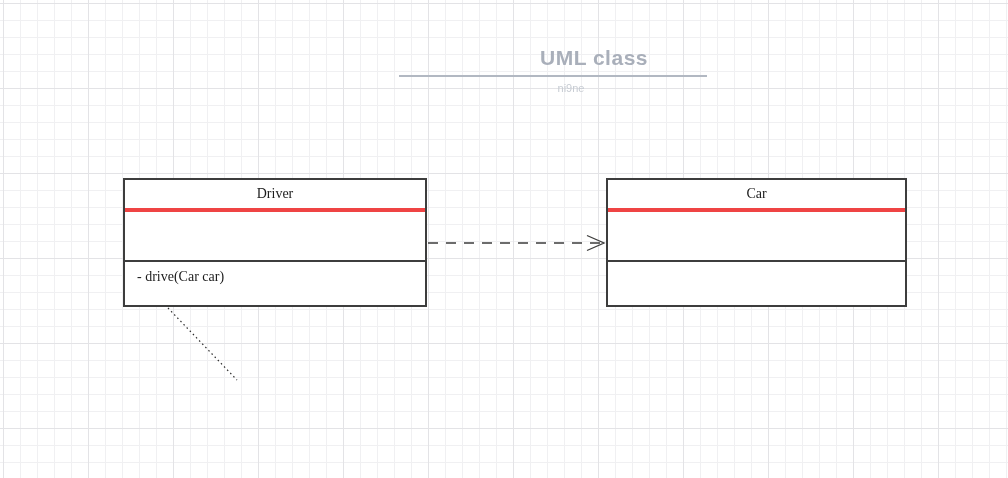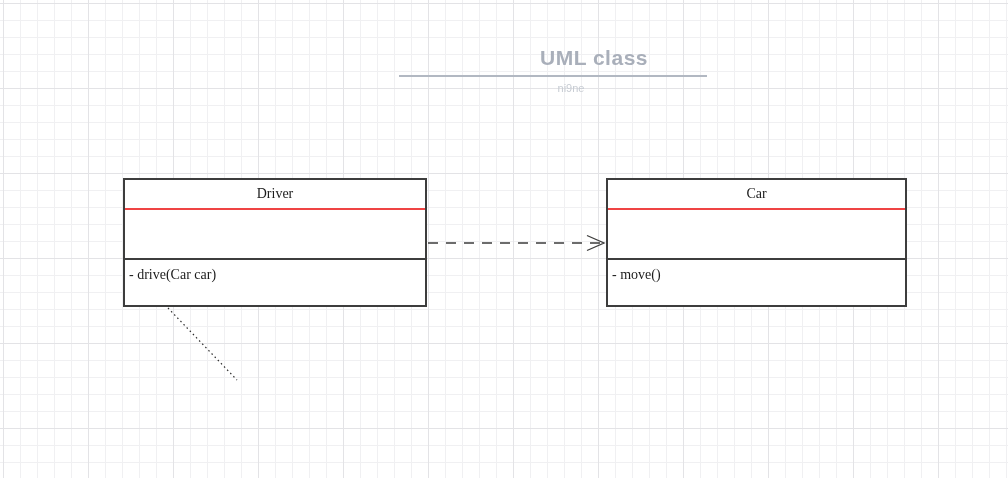--- a/index.html
+++ b/index.html
@@ -64,34 +64,35 @@
     background: #ffffff;
     border: 2px solid #3d3d3d;
     color: #1c1c1c;
     font-size: 14px;
   }
   .uml-class.driver { left: 123px; top: 178px; width: 304px; height: 129px; }
   .uml-class.car    { left: 606px; top: 178px; width: 301px; height: 129px; }
 
   .class-name-row {
     height: 28px;
-    border-bottom: 2px solid #ef4444;
+    border-bottom: 4px solid #ef4444;
     display: flex;
     align-items: center;
     justify-content: center;
   }
   .class-attrs-row {
     height: 48px;
     border-bottom: 2px solid #3d3d3d;
   }
   .class-methods-row {
     height: 29px;
     display: flex;
     align-items: center;
     padding-left: 4px;
+    margin-left: 8px;
   }
 
   
   .note-shape {
     position: absolute;
     left: 174px;
     top: 379px;
     width: 170px;
     height: 53px;
   }
@@ -164,19 +165,16 @@
     <div class="class-name-row">Driver</div>
     <div class="class-attrs-row"></div>
     <div class="class-methods-row">
       <span>- drive(Car car)</span>
     </div>
   </div>
 
   <div class="uml-class car">
     <div class="class-name-row">Car</div>
     <div class="class-attrs-row"></div>
-    <div class="class-methods-row">
-      <span>- move()</span>
-    </div>
   </div>
 
 
 </div>
 
 </body></html>

